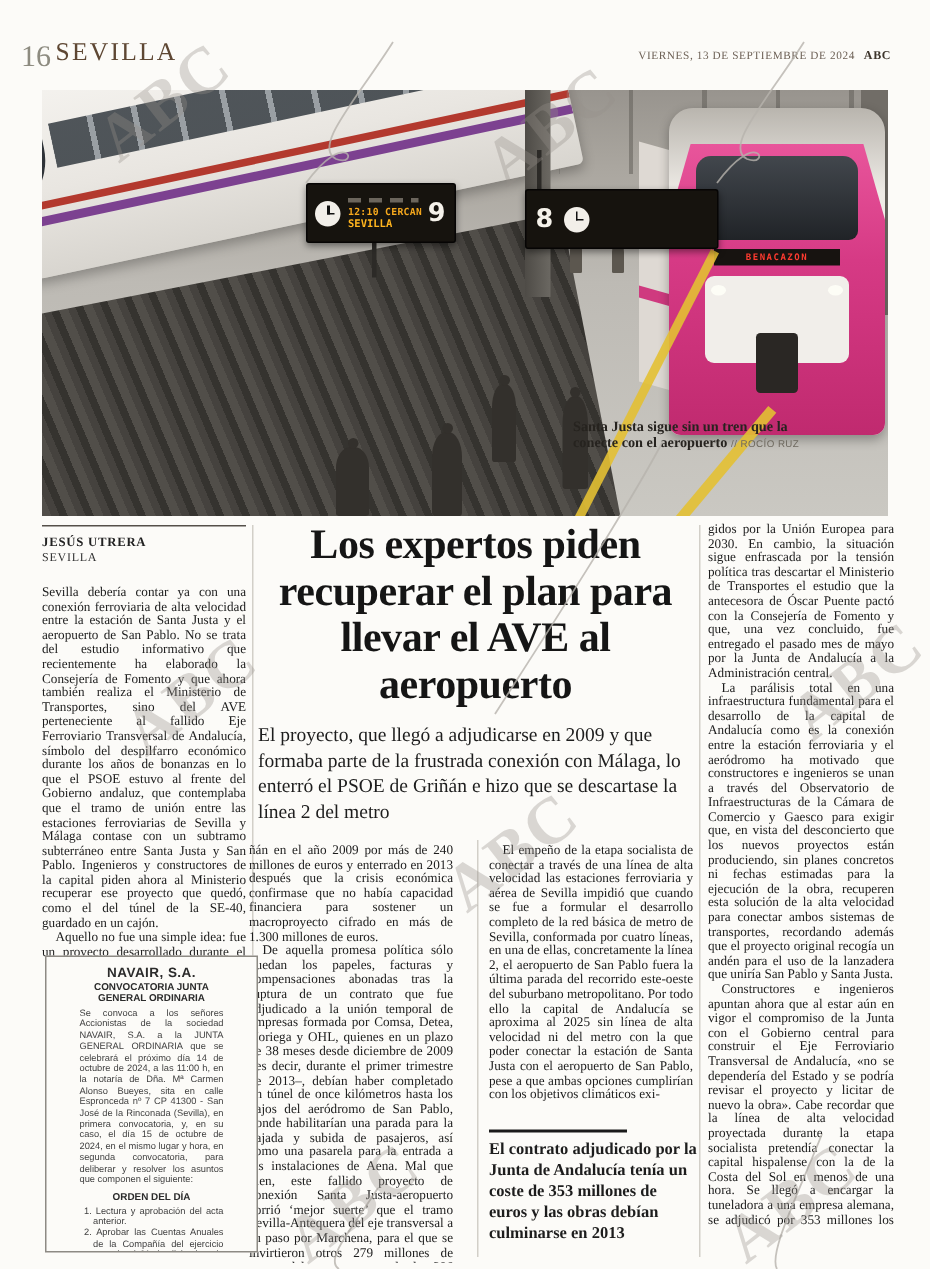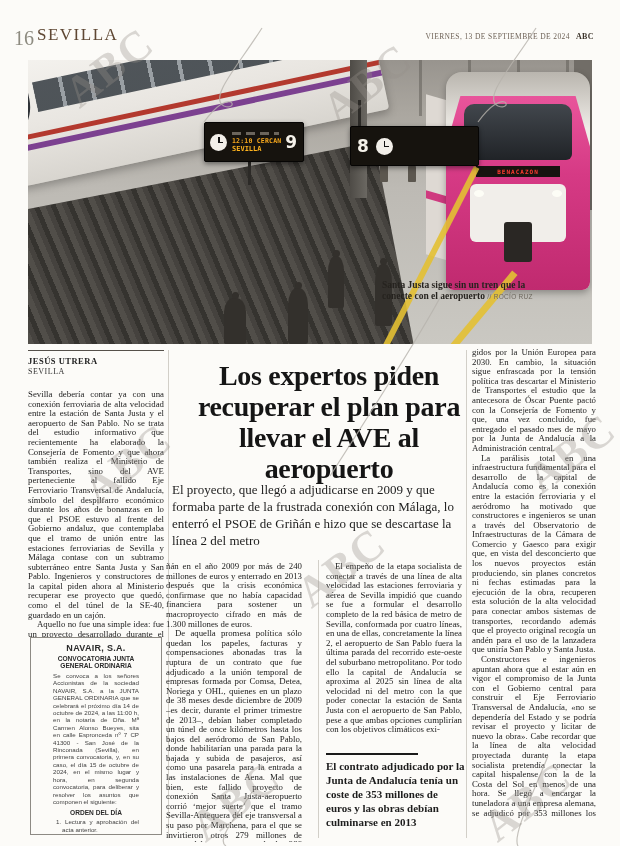--- a/index.html
+++ b/index.html
@@ -96,21 +96,21 @@
   .col3{left:326px;top:562px;width:136px;height:186px}
   .col4{left:472px;top:348px;width:124px;height:470px}
 
   .pq-rule{position:absolute;left:326px;top:753px;width:92px;height:2px;background:#1a1a1a}
   .pullquote{position:absolute;left:326px;top:759px;width:140px;font-size:11px;line-height:14px;
          font-weight:bold;color:#1d1d1d}
 
   .colrule{position:absolute;width:1px;background:#d2cfc8}
 
   
-  .notice{position:absolute;left:30px;top:637px;width:132px;height:198px;border:1px solid #8d8a84;
+  .notice{position:absolute;left:30px;top:637px;width:142px;height:198px;border:1px solid #8d8a84;
          background:#fcfbf8;font-family:"Liberation Sans",sans-serif;color:#3f3f3f;
          padding:5px 22px;box-sizing:border-box;overflow:hidden}
   .n-company{text-align:center;font-size:9px;font-weight:bold;color:#2b2b2b;letter-spacing:.3px}
   .n-title{text-align:center;font-size:6.6px;font-weight:bold;color:#2b2b2b;margin:2px 0 3px}
   .n-body{font-size:6.2px;line-height:7.4px;text-align:justify}
   .n-order{text-align:center;font-size:6.6px;font-weight:bold;margin:4px 0 2px;color:#2b2b2b}
   .n-item{font-size:6.2px;line-height:7.4px;padding-left:9px;text-indent:-6px;text-align:justify}
 
   
   .wm{position:absolute;font-weight:bold;font-size:44px;letter-spacing:2px;
@@ -189,21 +189,21 @@
   </div>
 
   <div class="colrule" style="left:168px;top:350px;height:488px"></div>
   <div class="colrule" style="left:318px;top:560px;height:278px"></div>
   <div class="colrule" style="left:466px;top:350px;height:488px"></div>
 
   <div class="rule" style="left:28px;top:350px;width:136px"></div>
   <div class="byline-author">JESÚS UTRERA</div>
   <div class="byline-loc">SEVILLA</div>
 
-  <h1 class="headline" style="margin:12px">Los expertos piden recuperar el plan para llevar el AVE al aeropuerto</h1>
+  <h1 class="headline" style="margin:0">Los expertos piden recuperar el plan para llevar el AVE al aeropuerto</h1>
   <div class="subhead">El proyecto, que llegó a adjudicarse en 2009 y que formaba parte de la frustrada conexión con Málaga, lo enterró el PSOE de Griñán e hizo que se descartase la línea 2 del metro</div>
 
   <div class="bodycol col1">
     <p>Sevilla debería contar ya con una conexión ferroviaria de alta velocidad entre la estación de Santa Justa y el aeropuerto de San Pablo. No se trata del estudio informativo que recientemente ha elaborado la Consejería de Fomento y que ahora también realiza el Ministerio de Transportes, sino del AVE perteneciente al fallido Eje Ferroviario Transversal de Andalucía, símbolo del despilfarro económico durante los años de bonanzas en lo que el PSOE estuvo al frente del Gobierno andaluz, que contemplaba que el tramo de unión entre las estaciones ferroviarias de Sevilla y Málaga contase con un subtramo subterráneo entre Santa Justa y San Pablo. Ingenieros y constructores de la capital piden ahora al Ministerio recuperar ese proyecto que quedó, como el del túnel de la SE-40, guardado en un cajón.</p>
     <p class="ind">Aquello no fue una simple idea: fue un proyecto desarrollado durante el último periodo de Manuel Chaves como presidente autonómico, adjudicado en el albor de la etapa de José Antonio Gri-</p>
   </div>
   <div class="bodycol col2">
     <p>ñán en el año 2009 por más de 240 millones de euros y enterrado en 2013 después que la crisis económica confirmase que no había capacidad financiera para sostener un macroproyecto cifrado en más de 1.300 millones de euros.</p>
     <p class="ind">De aquella promesa política sólo quedan los papeles, facturas y compensaciones abonadas tras la ruptura de un contrato que fue adjudicado a la unión temporal de empresas formada por Comsa, Detea, Noriega y OHL, quienes en un plazo de 38 meses desde diciembre de 2009 –es decir, durante el primer trimestre de 2013–, debían haber completado un túnel de once kilómetros hasta los bajos del aeródromo de San Pablo, donde habilitarían una parada para la bajada y subida de pasajeros, así como una pasarela para la entrada a las instalaciones de Aena. Mal que bien, este fallido proyecto de conexión Santa Justa-aeropuerto corrió ‘mejor suerte’ que el tramo Sevilla-Antequera del eje transversal a su paso por Marchena, para el que se invirtieron otros 279 millones de euros del montante total de 386 millones, decidiendo finalmente el Gobierno andaluz de Susana Díaz que, una vez</p>
   </div>

